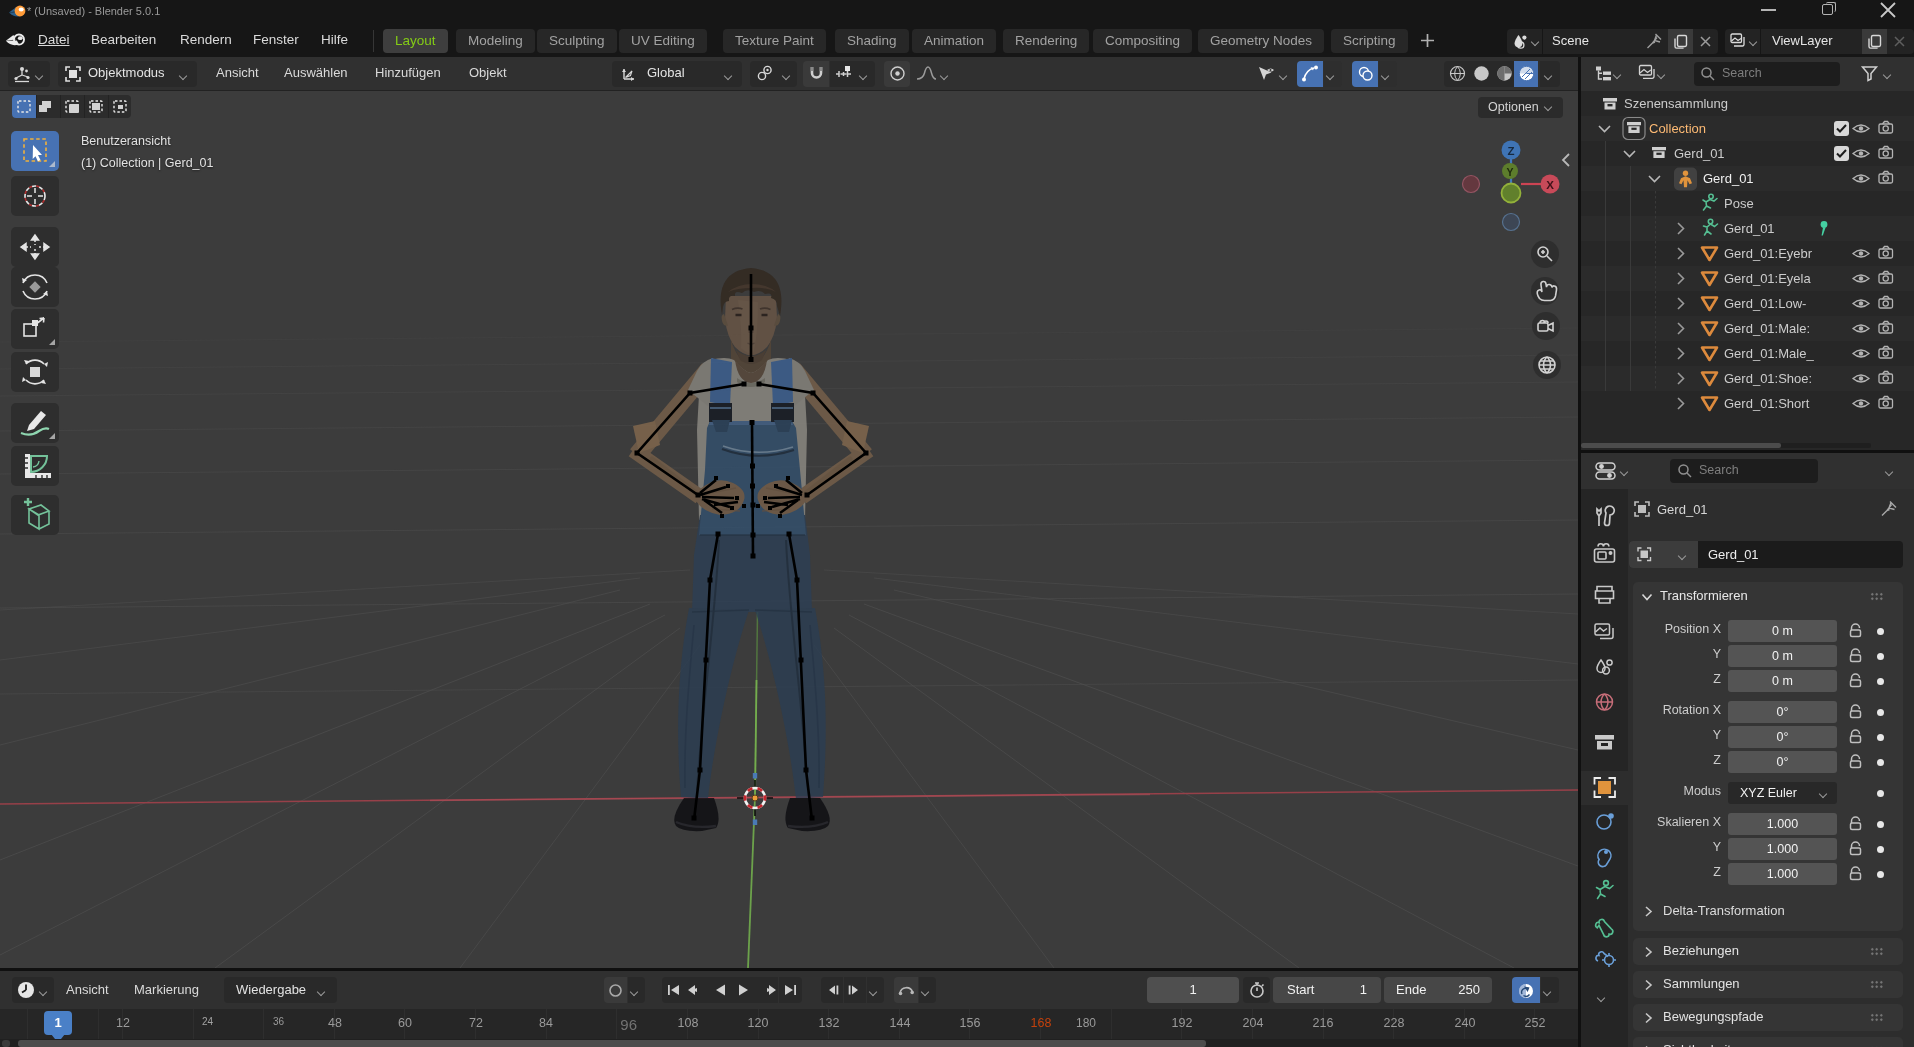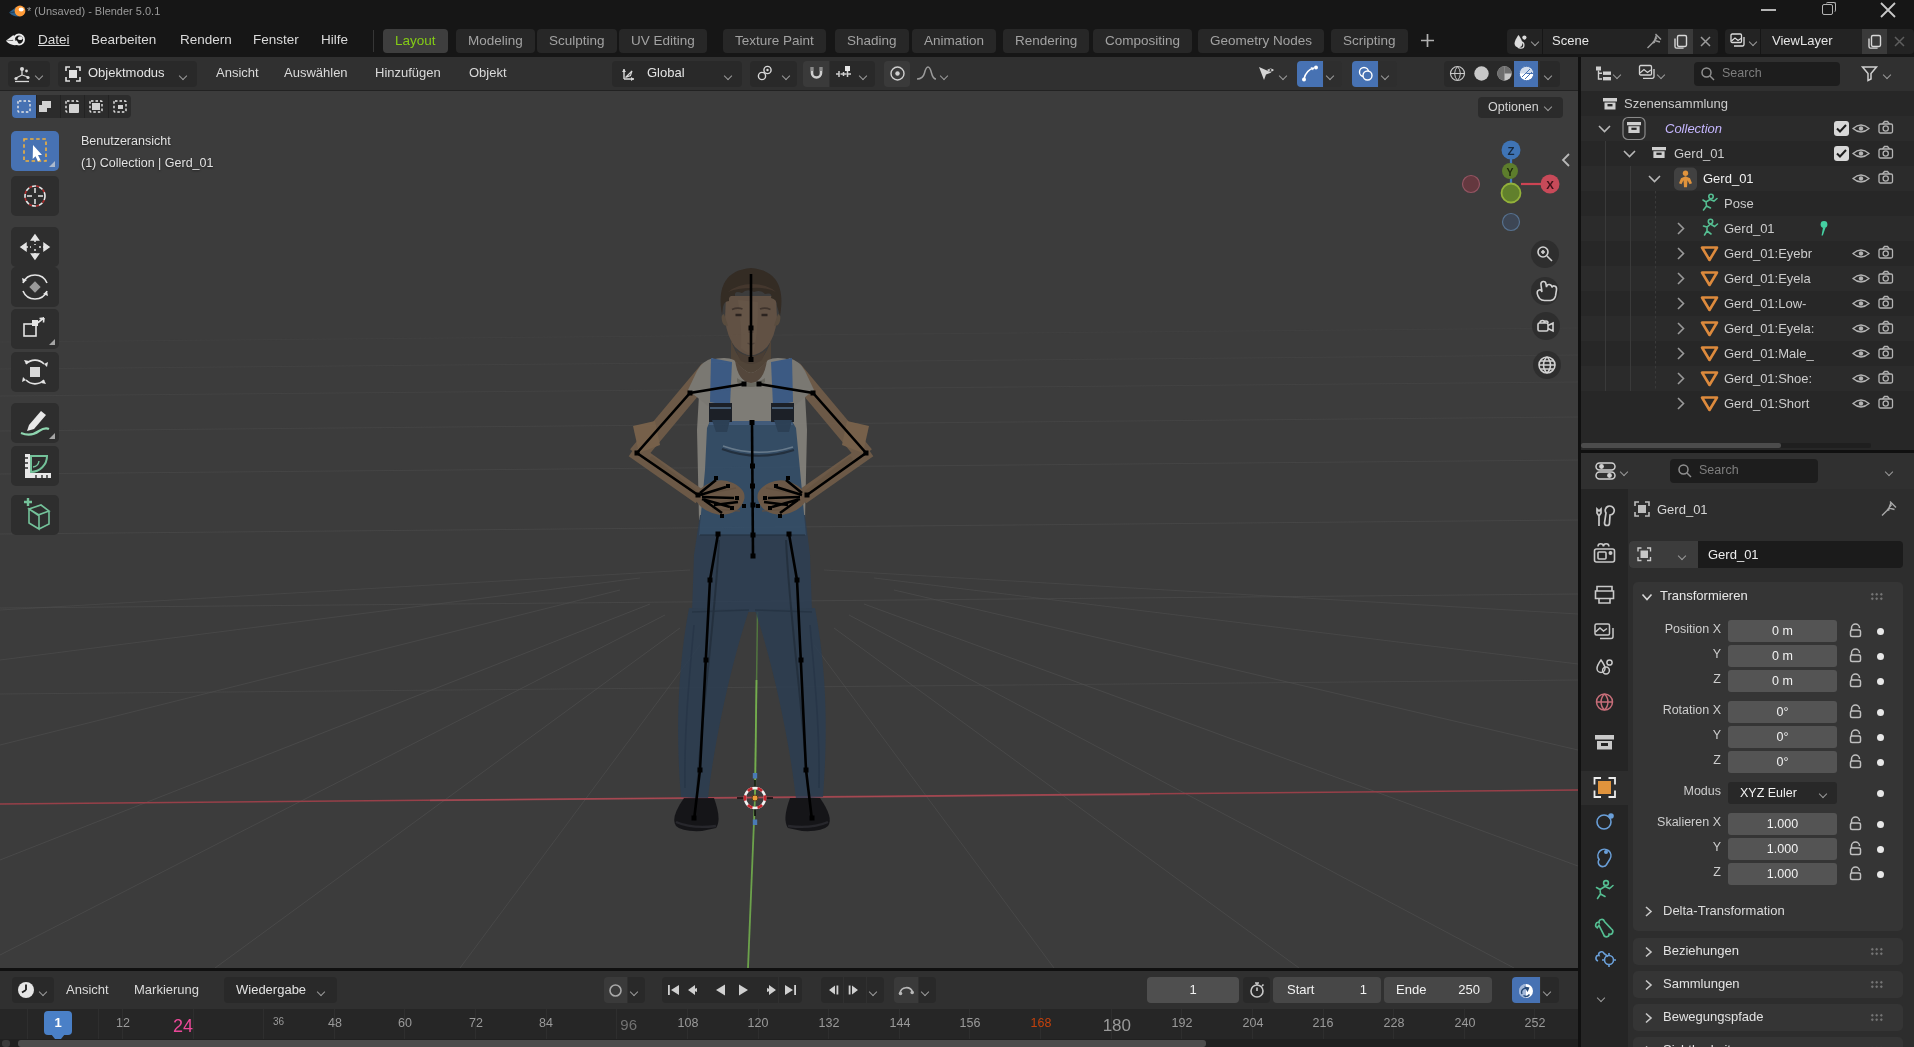--- a/index.html
+++ b/index.html
@@ -598,34 +598,34 @@
   <path d="M5 12 a4 4 0 0 1 5 -5.5 M11.5 6 l-3 -0.5 l2 3 Z" stroke="#274a77" stroke-width="1.4" fill="none"></path>
   <path d="M12.5 12.5 a4.5 4.5 0 0 1 -6 1" stroke="#274a77" stroke-width="1.4" fill="none"></path>
 </svg>
 <div class="abs" style="left:1541px;top:977px;width:18px;height:26px;background:#292929;border-radius:0 4px 4px 0;"></div>
 <span class="chev abs" style="left:1544px;top:987px;"></span>
 
 <div class="abs" id="ruler" style="left:0;top:1009px;width:1578px;height:38px;background:#262626;overflow:hidden;
   background-image:repeating-linear-gradient(90deg, #2e2e2e 0px, #2e2e2e 1px, transparent 1px, transparent 70.62px);
   background-position:122px 0;"></div>
 <div class="abs" style="left:103px;top:1016px;width:40px;text-align:center;font-size:12.5px;color:#9a9a9a;">12</div>
-<div class="abs" style="left:173px;top:1016px;width:40px;text-align:left;font-size:18px;color:#ec4899;">24</div>
+<div class="abs" style="left:173px;top:1016px;width:40px;text-align:right;font-size:10px;color:#a3a3a3;">24</div>
 <div class="abs" style="left:244px;top:1016px;width:40px;text-align:right;font-size:10px;color:#9a9a9a;">36</div>
 <div class="abs" style="left:315px;top:1016px;width:40px;text-align:center;font-size:12.5px;color:#9a9a9a;">48</div>
 <div class="abs" style="left:385px;top:1016px;width:40px;text-align:center;font-size:12.5px;color:#9a9a9a;">60</div>
 <div class="abs" style="left:456px;top:1016px;width:40px;text-align:center;font-size:12.5px;color:#9a9a9a;">72</div>
 <div class="abs" style="left:526px;top:1016px;width:40px;text-align:center;font-size:12.5px;color:#9a9a9a;">84</div>
 <div class="abs" style="left:597px;top:1016px;width:40px;text-align:right;font-size:15px;color:#737373;">96</div>
 <div class="abs" style="left:668px;top:1016px;width:40px;text-align:center;font-size:12.5px;color:#9a9a9a;">108</div>
 <div class="abs" style="left:738px;top:1016px;width:40px;text-align:center;font-size:12.5px;color:#9a9a9a;">120</div>
 <div class="abs" style="left:809px;top:1016px;width:40px;text-align:center;font-size:12.5px;color:#9a9a9a;">132</div>
 <div class="abs" style="left:880px;top:1016px;width:40px;text-align:center;font-size:12.5px;color:#9a9a9a;">144</div>
 <div class="abs" style="left:950px;top:1016px;width:40px;text-align:center;font-size:12.5px;color:#9a9a9a;">156</div>
 <div class="abs" style="left:1021px;top:1016px;width:40px;text-align:center;font-size:12.5px;color:#c2410c;">168</div>
-<div class="abs" style="left:1091px;top:1016px;width:40px;text-align:right;font-size:17px;color:#9a9a9a;">180</div>
+<div class="abs" style="left:1066px;top:1016px;width:40px;text-align:center;font-size:12px;color:#9a9a9a;">180</div>
 <div class="abs" style="left:1162px;top:1016px;width:40px;text-align:center;font-size:12.5px;color:#9a9a9a;">192</div>
 <div class="abs" style="left:1233px;top:1016px;width:40px;text-align:center;font-size:12.5px;color:#9a9a9a;">204</div>
 <div class="abs" style="left:1303px;top:1016px;width:40px;text-align:center;font-size:12.5px;color:#9a9a9a;">216</div>
 <div class="abs" style="left:1374px;top:1016px;width:40px;text-align:center;font-size:12.5px;color:#9a9a9a;">228</div>
 <div class="abs" style="left:1445px;top:1016px;width:40px;text-align:center;font-size:12.5px;color:#9a9a9a;">240</div>
 <div class="abs" style="left:1515px;top:1016px;width:40px;text-align:center;font-size:12.5px;color:#9a9a9a;">252</div>
 
 <div class="abs" style="left:44px;top:1011px;width:28px;height:24px;background:#4a80c7;border-radius:4px;text-align:center;font-size:13px;font-weight:bold;color:#fff;line-height:24px;">1</div>
 <svg class="abs" style="left:51px;top:1034px;" width="14" height="9">
       <path d="M0 0 h14 l-4 5 a3 3 0 0 1 -6 0 Z" fill="#4a80c7"></path>
@@ -733,29 +733,29 @@
     <rect x="253" y="30" width="15" height="15" rx="3" fill="#d8d8d8"></rect>
     <path d="M256 37.5 l3 3 l6 -6.5" stroke="#1b1b1b" stroke-width="2" fill="none"></path>
     <rect x="253" y="55" width="15" height="15" rx="3" fill="#d8d8d8"></rect>
     <path d="M256 62.5 l3 3 l6 -6.5" stroke="#1b1b1b" stroke-width="2" fill="none"></path>
   </g>
 </svg>
 <style>
  .orow { position:absolute; font-size:13px; color:#cccccc; height:25px; line-height:25px; white-space:nowrap; }
 </style>
 <div class="orow" style="left:43px;top:0;">Szenensammlung</div>
-<div class="orow" style="left:84px;top:25px;color:#c4b5fd;font-style:italic;">Collection</div>
+<div class="orow" style="left:68px;top:25px;color:#fdba74;">Collection</div>
 <div class="orow" style="left:93px;top:50px;">Gerd_01</div>
 <div class="orow" style="left:122px;top:75px;color:#f0f0f0;">Gerd_01</div>
 <div class="orow" style="left:143px;top:100px;">Pose</div>
 <div class="orow" style="left:143px;top:125px;">Gerd_01</div>
 <div class="orow" style="left:143px;top:150px;">Gerd_01:Eyebr</div>
 <div class="orow" style="left:143px;top:175px;">Gerd_01:Eyela</div>
 <div class="orow" style="left:143px;top:200px;">Gerd_01:Low-</div>
-<div class="orow" style="left:143px;top:225px;">Gerd_01:Eyela:</div>
+<div class="orow" style="left:143px;top:225px;">Gerd_01:Male:</div>
 <div class="orow" style="left:143px;top:250px;">Gerd_01:Male_</div>
 <div class="orow" style="left:143px;top:275px;">Gerd_01:Shoe:</div>
 <div class="orow" style="left:143px;top:300px;">Gerd_01:Short</div>
 <svg width="40" height="359" style="position:absolute;left:270px;top:0;">
   <g fill="none" stroke="#b4b4b4" stroke-width="1.3">
     <path d="M2 37.5 q8 -7 16 0 q-8 7 -16 0 Z M2 62.5 q8 -7 16 0 q-8 7 -16 0 Z M2 87.5 q8 -7 16 0 q-8 7 -16 0 Z M2 162.5 q8 -7 16 0 q-8 7 -16 0 Z M2 187.5 q8 -7 16 0 q-8 7 -16 0 Z M2 212.5 q8 -7 16 0 q-8 7 -16 0 Z M2 237.5 q8 -7 16 0 q-8 7 -16 0 Z M2 262.5 q8 -7 16 0 q-8 7 -16 0 Z M2 287.5 q8 -7 16 0 q-8 7 -16 0 Z M2 312.5 q8 -7 16 0 q-8 7 -16 0 Z"></path>
   </g>
   <g fill="#b4b4b4">
     <circle cx="10" cy="37.5" r="2.2"></circle>
           <circle cx="10" cy="62.5" r="2.2"></circle>

